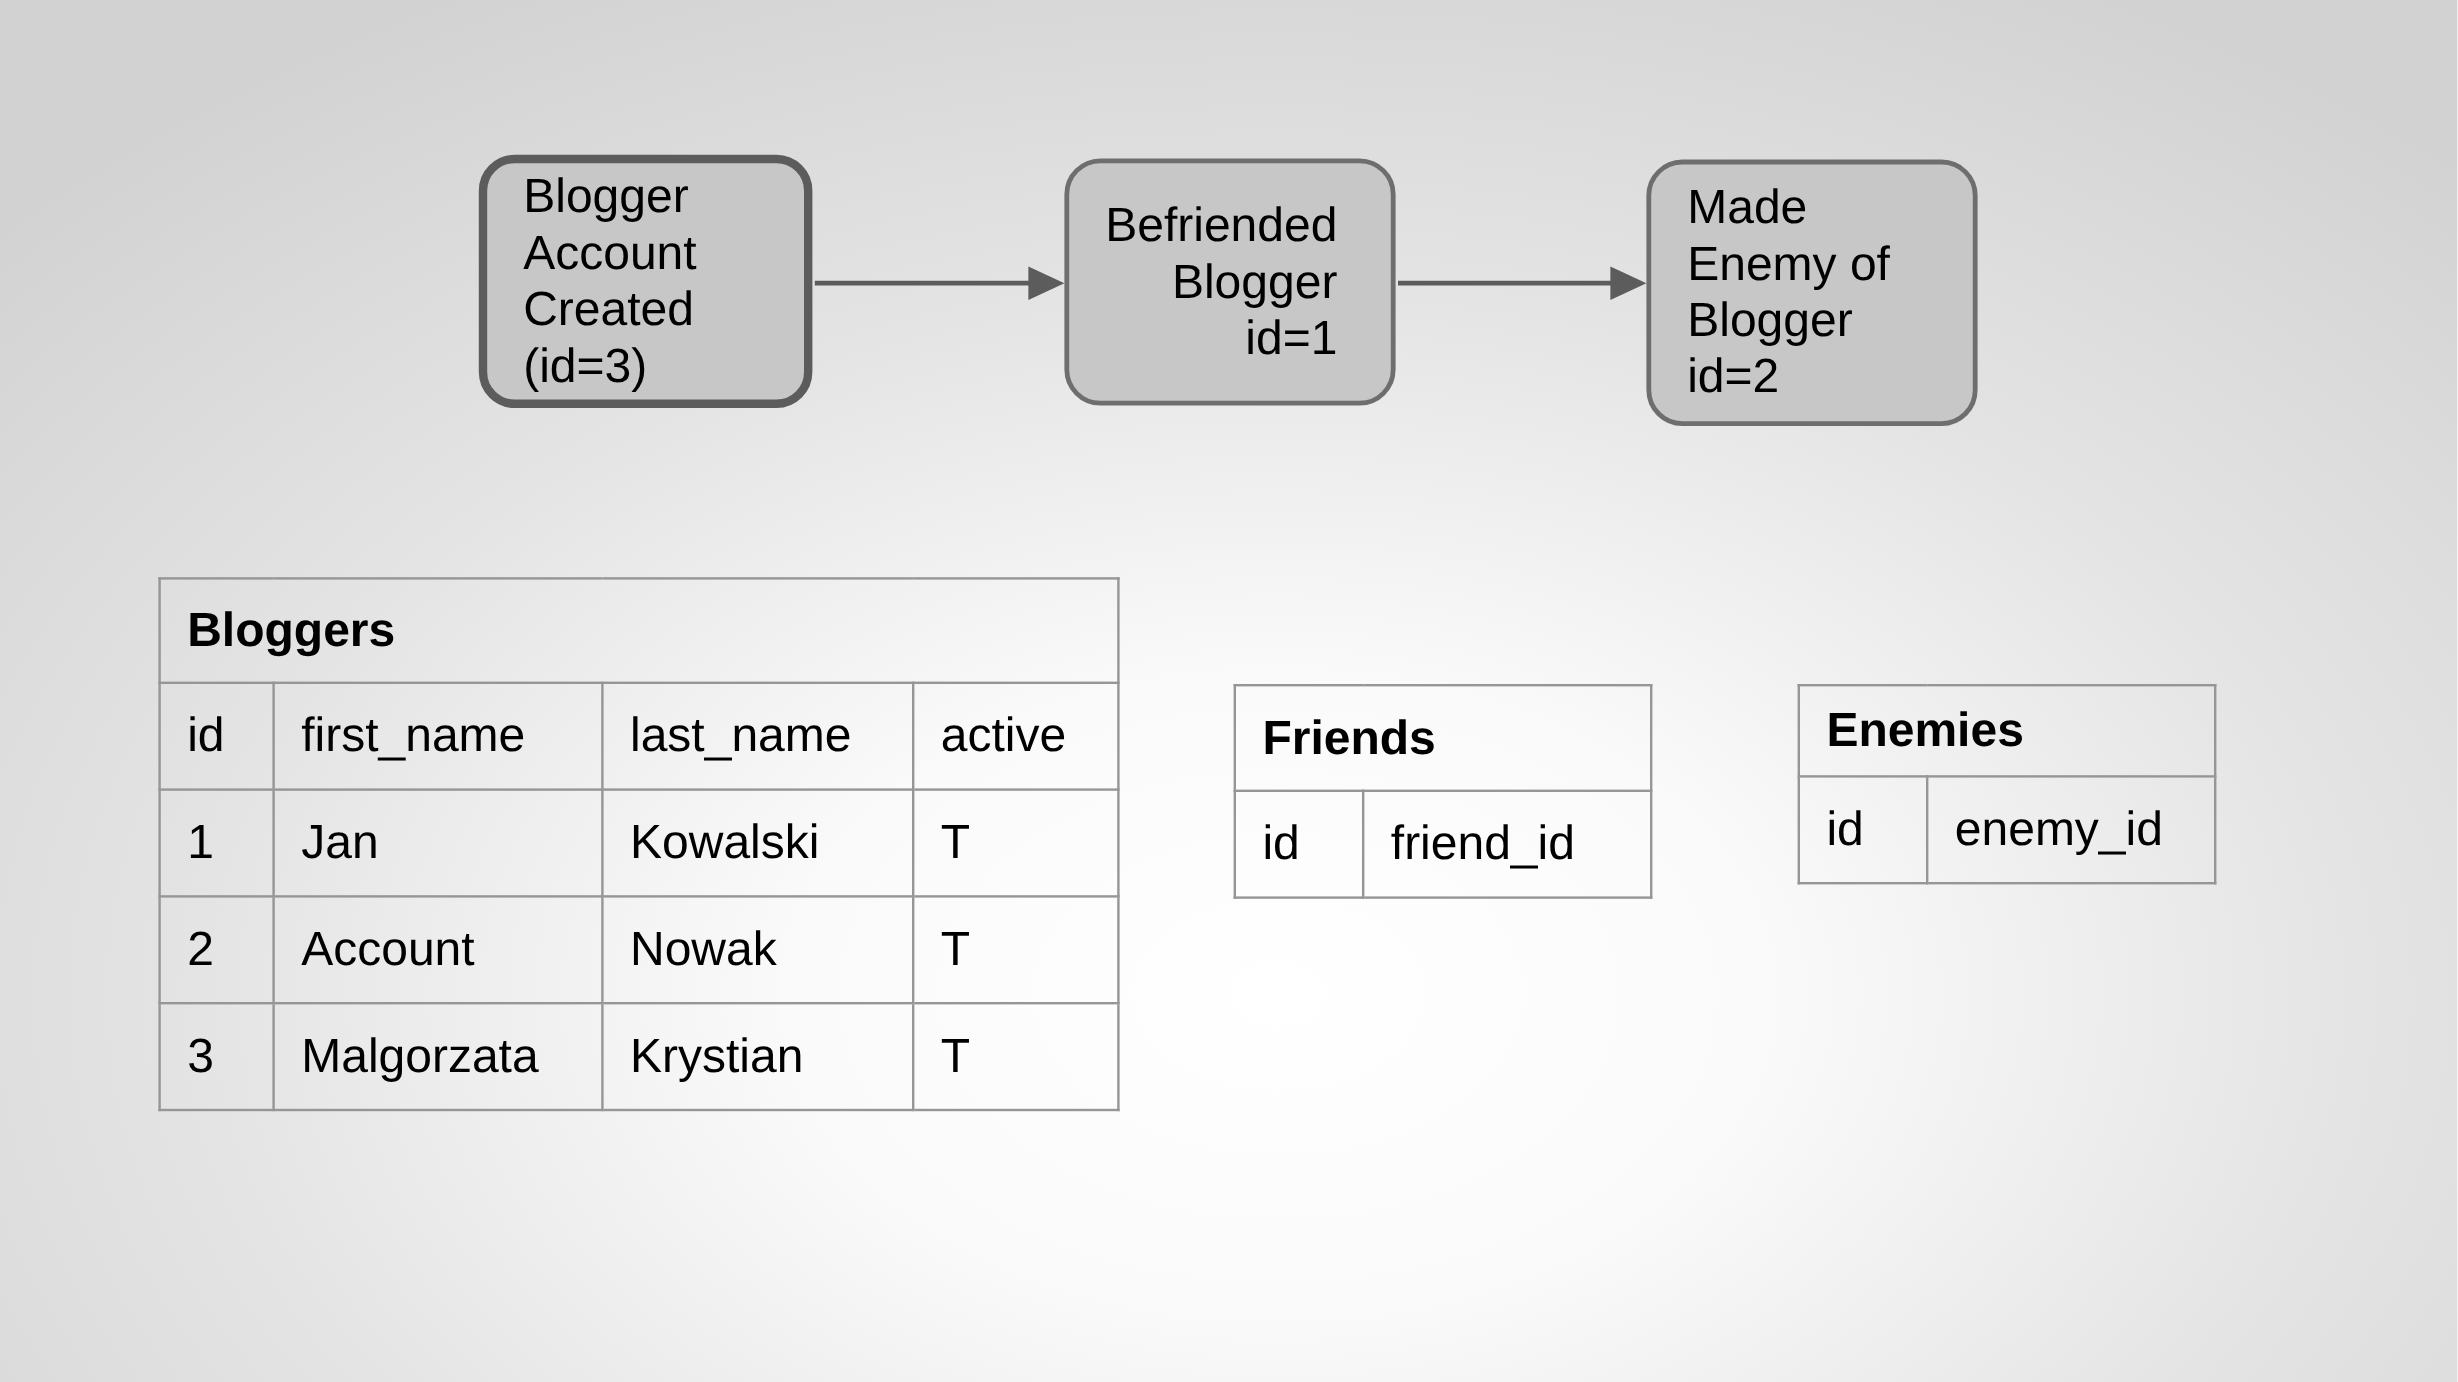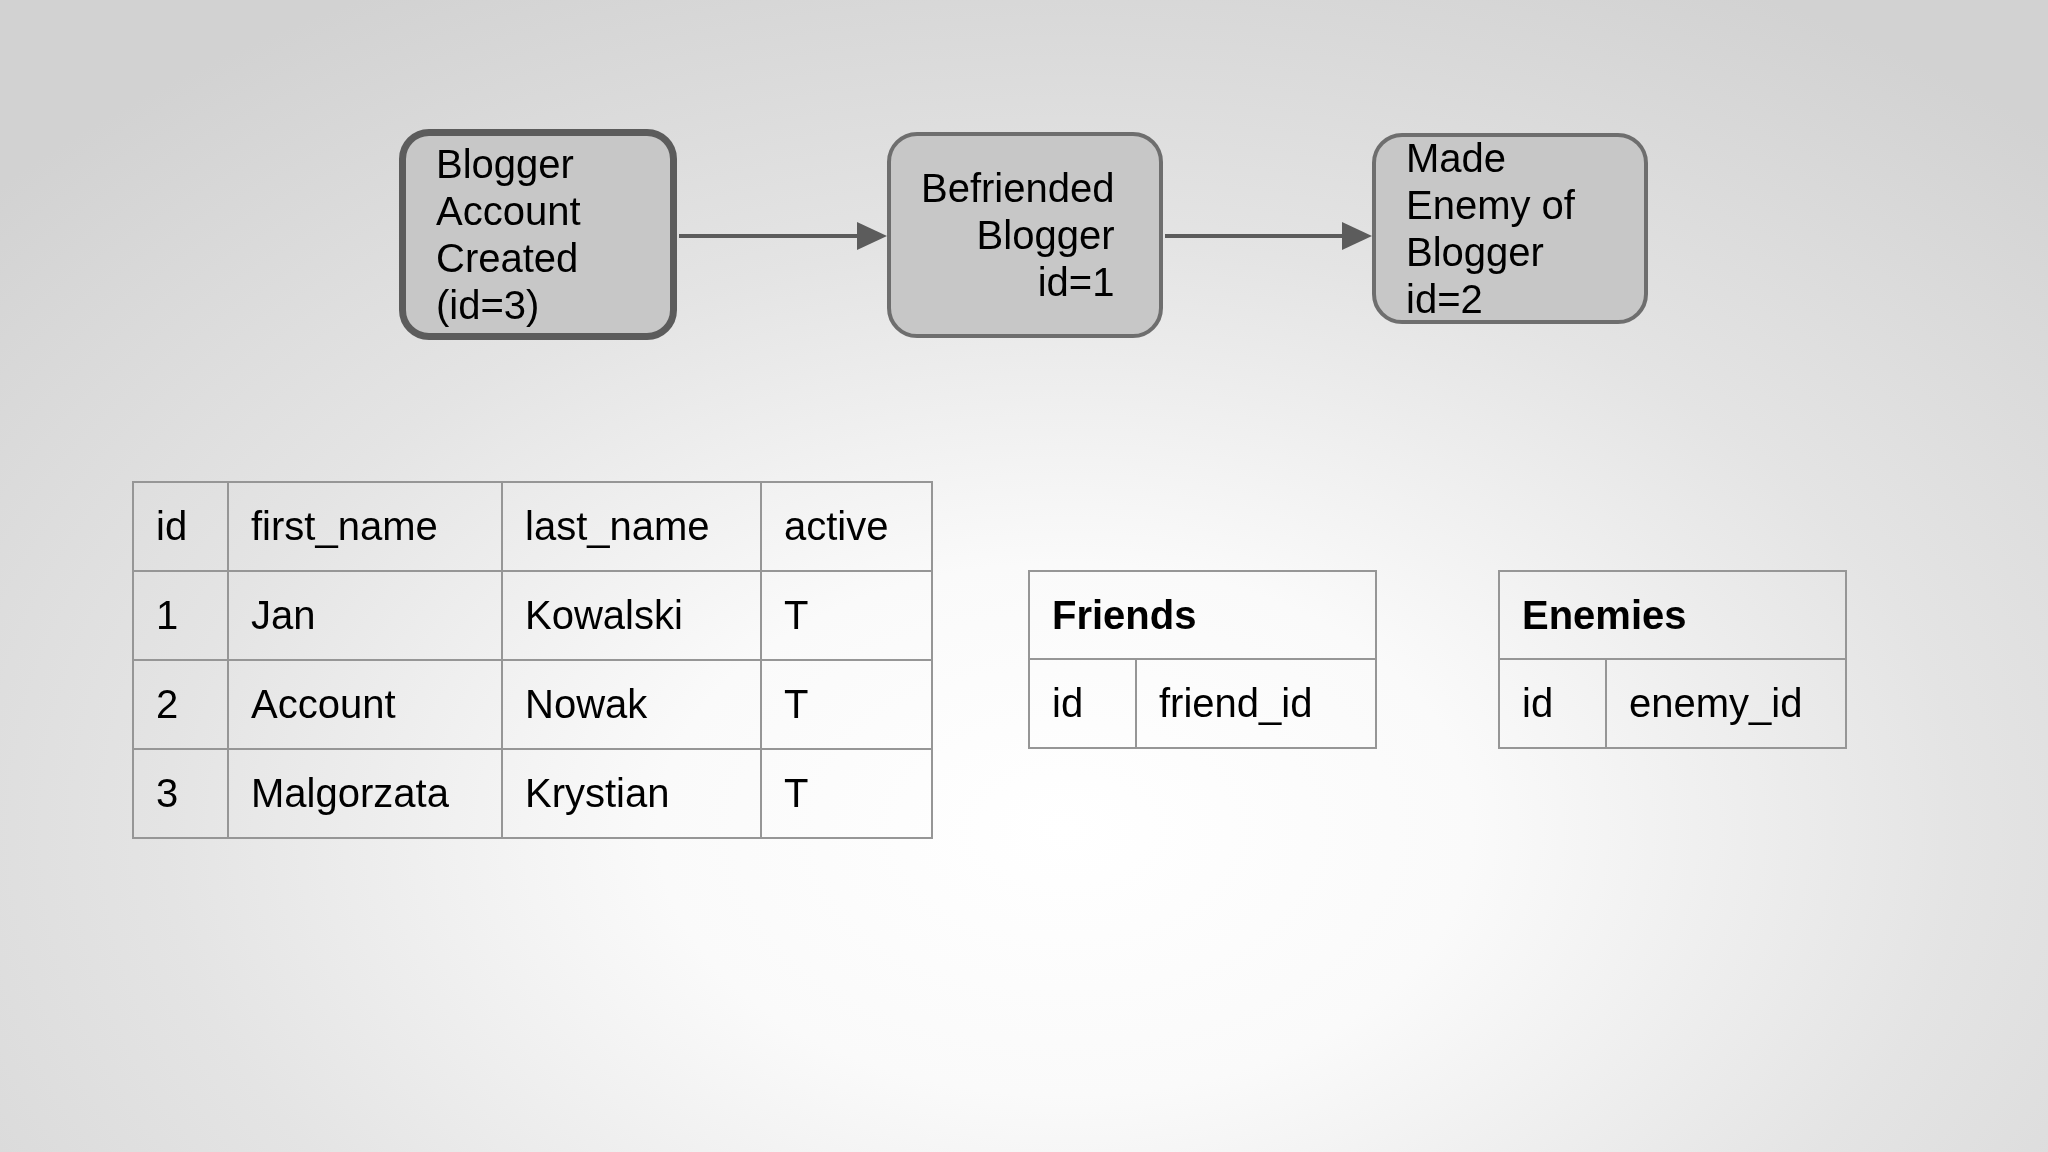--- a/index.html
+++ b/index.html
@@ -37,21 +37,21 @@
     white-space: pre-line;
     padding-left: 30px;
     padding-right: 10px;
   }
   .flow-node.emphasized {
     border-width: 7px;
     border-color: var(--node-border-emphasized, #5c5c5c);
   }
   #node-1 { left: 399px; top: 129px; width: 278px; height: 211px; }
   #node-2 { left: 887px; top: 132px; width: 276px; height: 206px; text-align: right; }
-  #node-3 { left: 1372px; top: 133px; width: 276px; height: 191px; }
+  #node-3 { left: 1372px; top: 133px; width: 276px; height: 222px; }
 
   #arrow-layer {
     position: absolute;
     left: 0; top: 0;
     width: 2048px; height: 1152px;
     pointer-events: none;
   }
 
   
   table.dbtable {
@@ -76,21 +76,21 @@
   #bloggers-table { left: 132px; top: 481px; width: 799px; }
   #bloggers-table tr { height: 89px; }
   #bloggers-table tr.title-row { height: 87px; }
 
   #friends-table { left: 1028px; top: 570px; width: 347px; }
   #friends-table tr { height: 89px; }
   #friends-table tr.title-row { height: 88px; }
 
   #enemies-table { left: 1498px; top: 570px; width: 347px; }
   #enemies-table tr { height: 89px; }
-  #enemies-table tr.title-row { height: 88px; padding-left: 20px; }
+  #enemies-table tr.title-row { height: 76px; padding-left: 20px; }
 </style>
 </head>
 <body>
 
 <div id="stage">
 
   <div id="node-1" class="flow-node emphasized">
     <span>Blogger
 Account
 Created
@@ -122,20 +122,23 @@
   </svg>
 
   <table id="bloggers-table" class="dbtable">
     <colgroup>
       <col style="width:95px">
         <col style="width:274px">
         <col style="width:259px">
         <col style="width:171px">
     </colgroup>
     <tbody>
+        <tr class="title-row">
+      <td class="title-cell" colspan="4">Bloggers</td>
+    </tr>
     <tr>
       <th>id</th>
       <th>first_name</th>
       <th>last_name</th>
       <th>active</th>
     </tr>
     <tr>
       <td>1</td>
       <td>Jan</td>
       <td>Kowalski</td>

